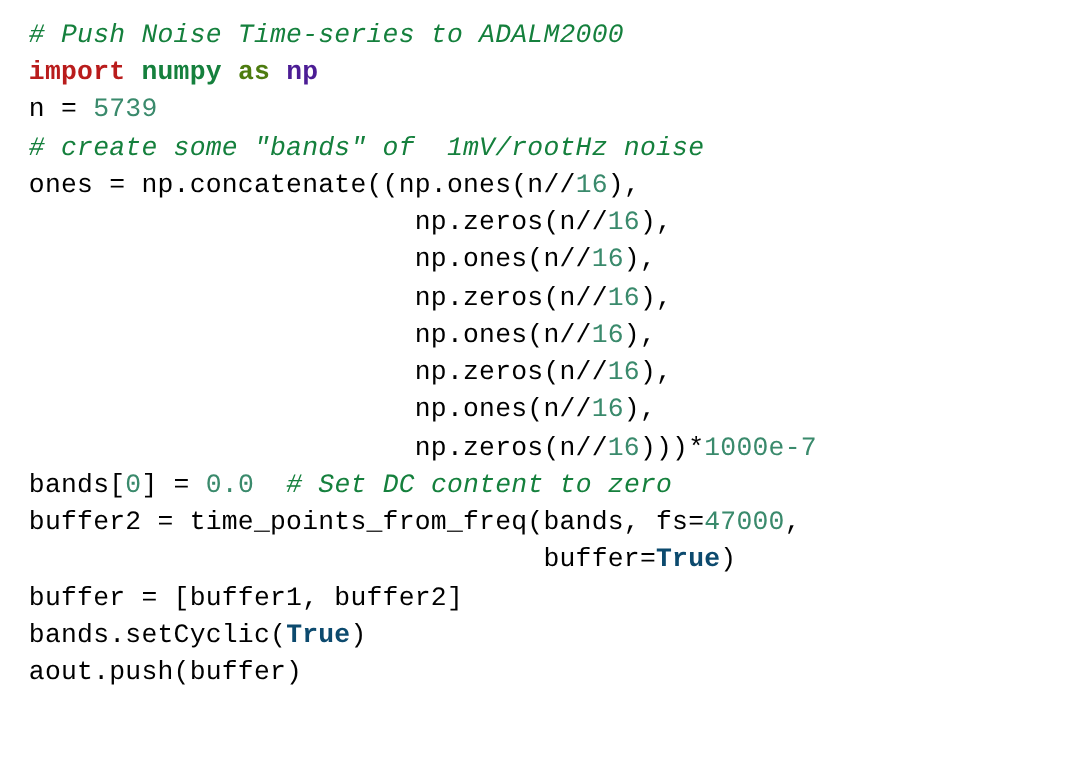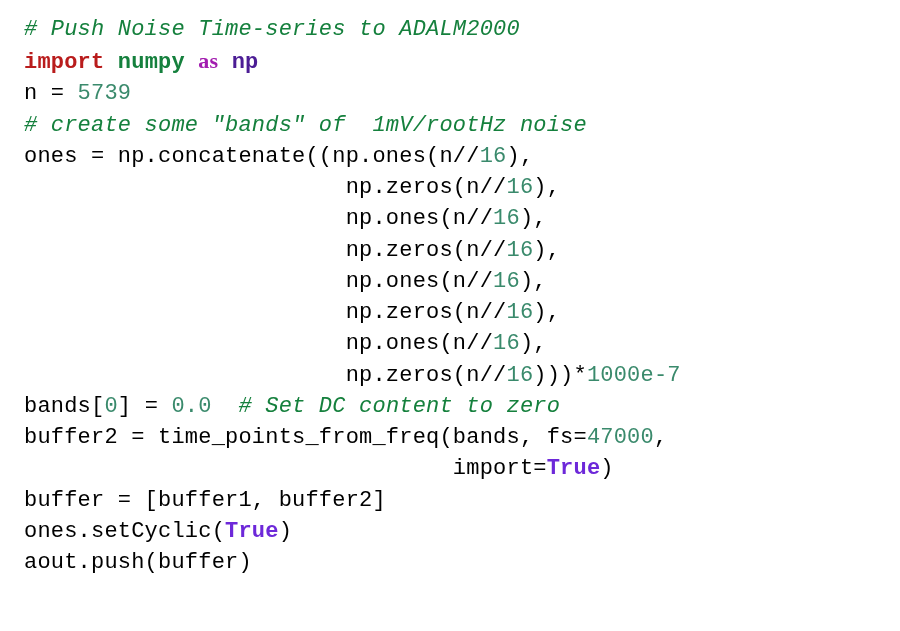--- a/index.html
+++ b/index.html
@@ -11,38 +11,38 @@
       background: #fff;
       color: #000;
       letter-spacing: 0.2px;
     }
     .code {
       white-space: pre;
     }
     .comment { color: #15803d; font-style: italic; }
     .keyword-import { color: #b91c1c; font-weight: bold; }
     .keyword-numpy { color: #15803d; font-weight: bold; }
-    .keyword-as { color: #a21caf; font-weight: bold; font-family: Liberation Serif, serif; }
+    .keyword-as { color: #4d7c0f; font-weight: bold; }
     .keyword-np { color: #4c1d95; font-weight: bold; }
     .number { color: #3a8a6c; }
-    .bool { color: #6d28d9; font-weight: bold; }
+    .bool { color: #0c4a6e; font-weight: bold; }
   </style>
 </head>
 <body>
 
 <div class="code"><span class="comment"># Push Noise Time-series to ADALM2000</span>
 <span class="keyword-import">import</span> <span class="keyword-numpy">numpy</span> <span class="keyword-as">as</span> <span class="keyword-np">np</span>
 <span>n = </span><span class="number">5739</span>
 <span class="comment"># create some "bands" of  1mV/rootHz noise</span>
 <span>ones = np.concatenate((np.ones(n//</span><span class="number">16</span><span>),</span>
 <span>                        np.zeros(n//</span><span class="number">16</span><span>),</span>
 <span>                        np.ones(n//</span><span class="number">16</span><span>),</span>
 <span>                        np.zeros(n//</span><span class="number">16</span><span>),</span>
 <span>                        np.ones(n//</span><span class="number">16</span><span>),</span>
 <span>                        np.zeros(n//</span><span class="number">16</span><span>),</span>
 <span>                        np.ones(n//</span><span class="number">16</span><span>),</span>
 <span>                        np.zeros(n//</span><span class="number">16</span><span>)))*</span><span class="number">1000e-7</span>
 <span>bands[</span><span class="number">0</span><span>] = </span><span class="number">0.0  </span><span class="comment"># Set DC content to zero</span>
 <span>buffer2 = time_points_from_freq(bands, fs=</span><span class="number">47000</span><span>,</span>
-<span>                                import=</span><span class="bool">True</span><span>)</span>
+<span>                                buffer=</span><span class="bool">True</span><span>)</span>
 <span>buffer = [buffer1, buffer2]</span>
-<span>ones.setCyclic(</span><span class="bool">True</span><span>)</span>
+<span>bands.setCyclic(</span><span class="bool">True</span><span>)</span>
 <span>aout.push(buffer)</span></div>
 
 </body></html>

